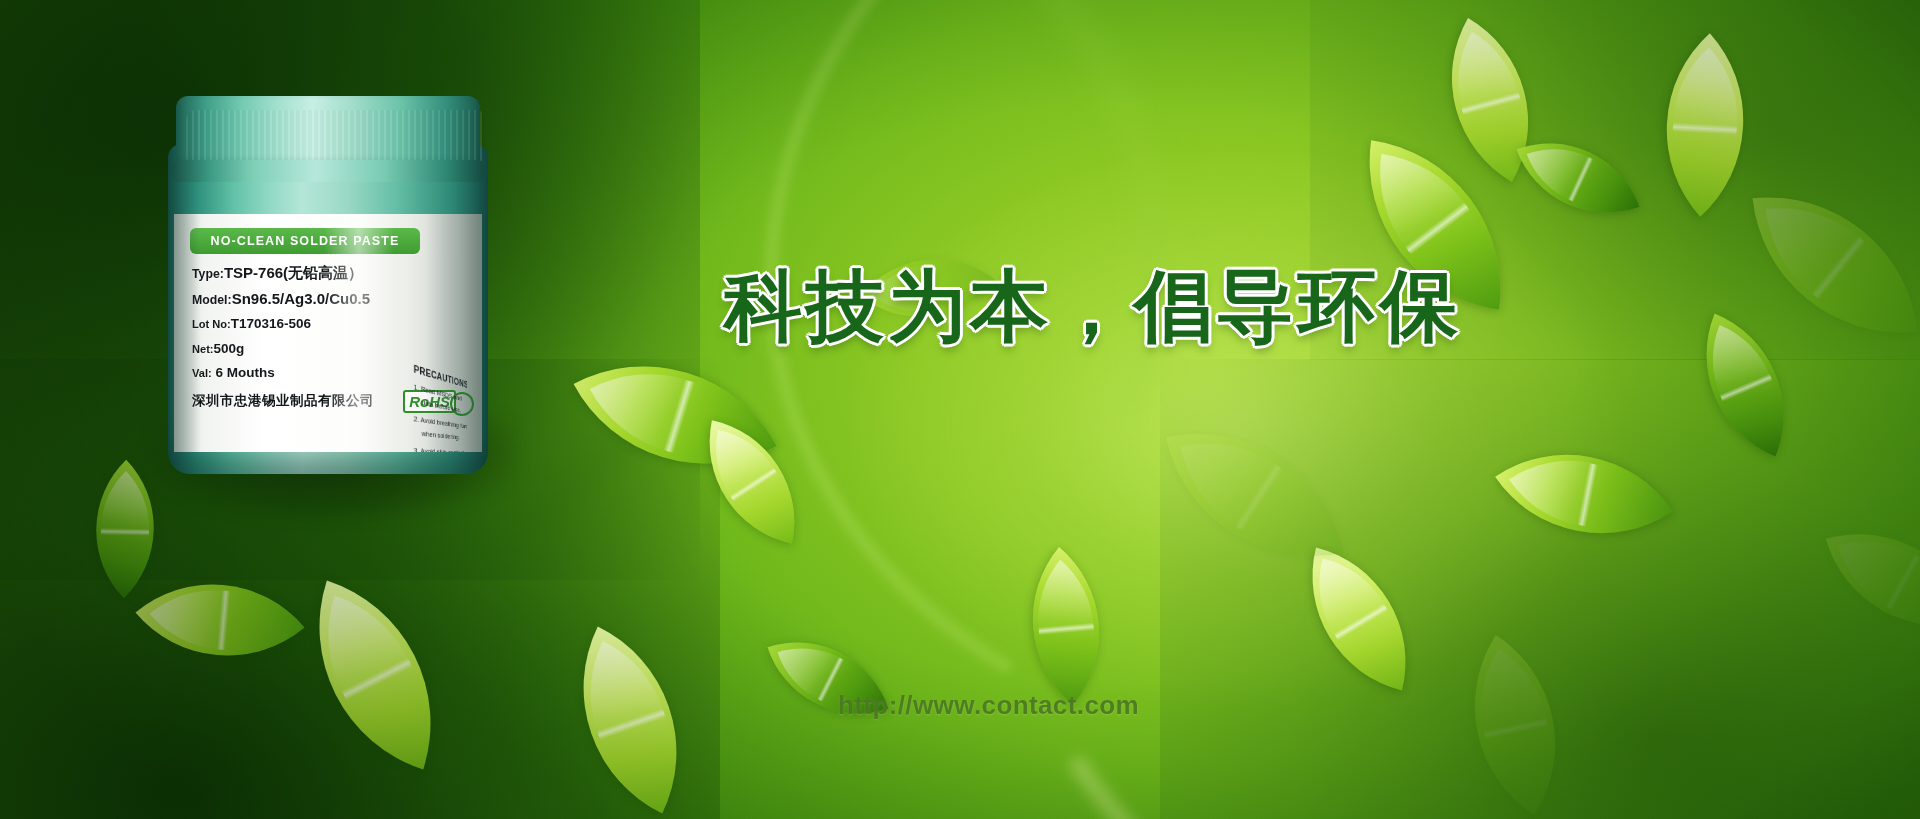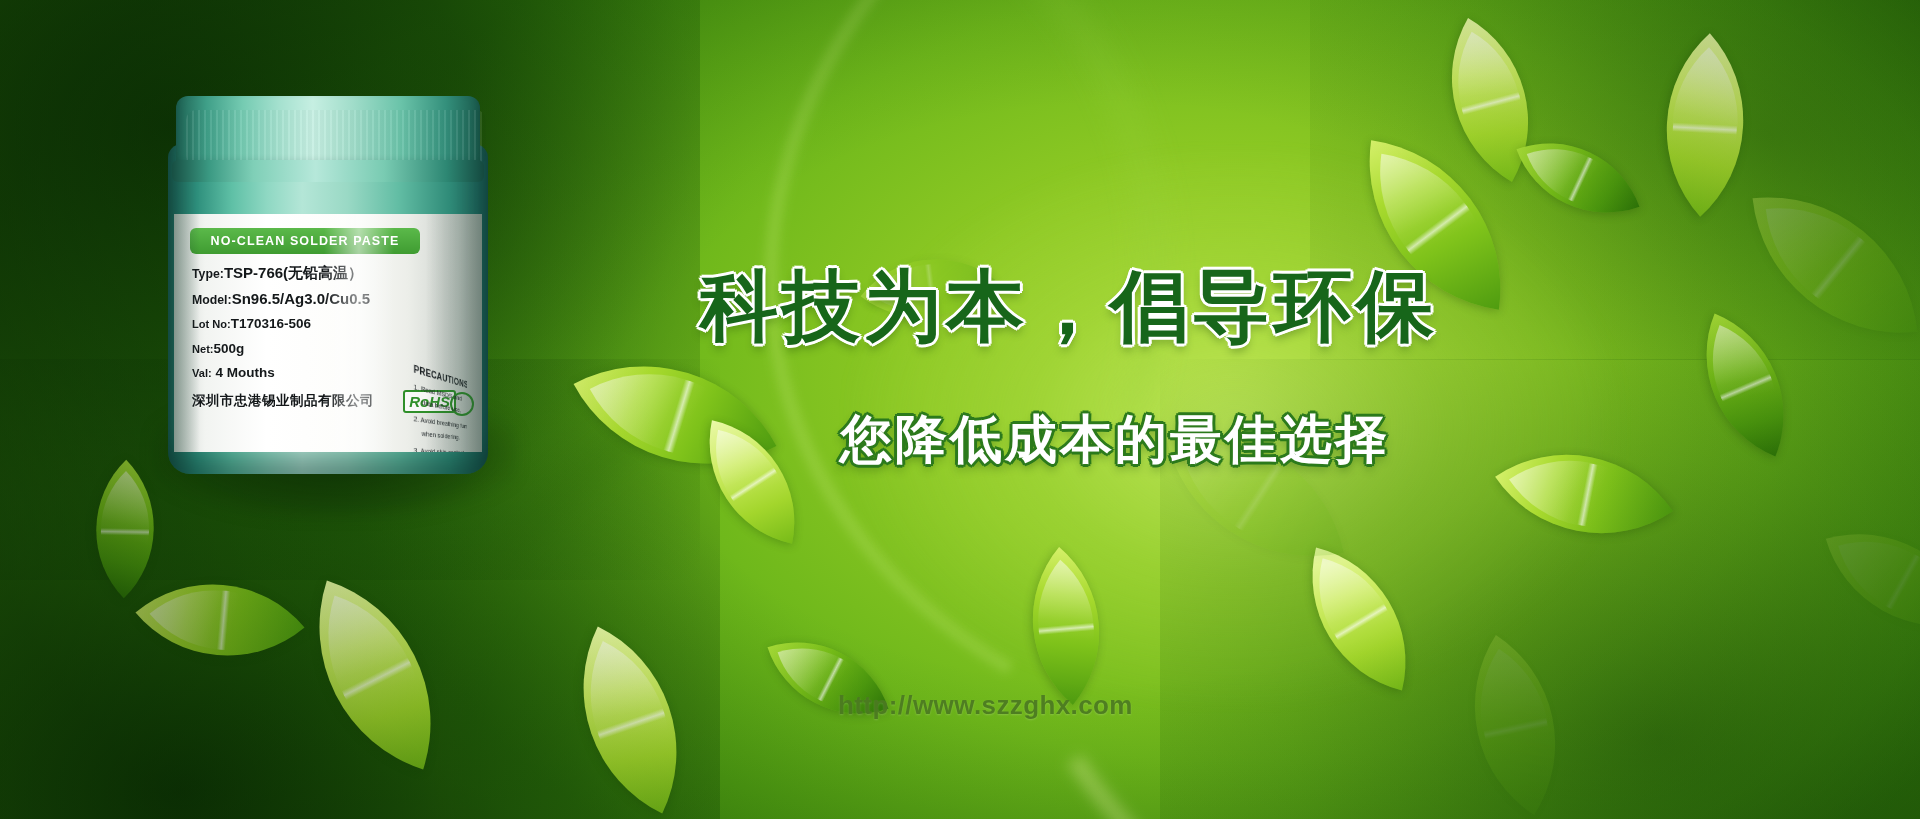--- a/index.html
+++ b/index.html
@@ -184,21 +184,21 @@
     position:absolute;left:2px;
     font-size:8px;color:#23282b;white-space:nowrap;
   }
   .prec-sub{
     position:absolute;left:12px;
     font-size:8px;color:#23282b;white-space:nowrap;
   }
 
   
   #headline{
-    position:absolute;left:700px;top:255px;
+    position:absolute;left:724px;top:255px;
     font-size:78px;font-weight:bold;letter-spacing:4px;
     color:#17661a;
     white-space:nowrap;
     text-shadow:
       -2px -2px 0 #fff, 2px -2px 0 #fff, -2px 2px 0 #fff, 2px 2px 0 #fff,
       -3px 0 0 #fff, 3px 0 0 #fff, 0 -3px 0 #fff, 0 3px 0 #fff,
       0 6px 9px rgba(20,60,6,0.35);
   }
   #subline{
     position:absolute;left:840px;top:405px;
@@ -309,21 +309,21 @@
 
     <div class="jar-label">
       <div class="pill">
         <span>NO-CLEAN SOLDER PASTE</span>
       </div>
 
       <div class="spec s1"><span class="lbl">Type:</span><span>TSP-766(无铅高温）</span></div>
       <div class="spec s2"><span class="lbl">Model:</span><span>Sn96.5/Ag3.0/Cu0.5</span></div>
       <div class="spec s3"><span class="lbl">Lot No:</span><span>T170316-506</span></div>
       <div class="spec s4"><span class="lbl">Net:</span><span>500g</span></div>
-      <div class="spec s5"><span class="lbl">Val:</span><span> 4 Mouths</span></div>
+      <div class="spec s5"><span class="lbl">Val:</span><span> 6 Mouths</span></div>
       <div class="spec s6">深圳市忠港锡业制品有限公司</div>
 
       <div class="rohs">RoHS</div>
       <div class="rohs-circle"></div>
 
       <div class="precautions">
         <div class="prec-title">PRECAUTIONS</div>
 
         <div class="prec-item" style="top:24px;"><span>1.</span> <span>Read MSDS and</span></div>
         <div class="prec-sub" style="top:38px;">data before use.</div>
@@ -335,16 +335,15 @@
 
       </div>
 
       <div class="label-gloss"></div>
       <div class="label-shade-l"></div>
       <div class="label-shade-r"></div>
     </div>
   </div>
 
   <div id="headline">科技为本，倡导环保</div>
-  <div id="subline">您降低成本的最佳选择</div>
-  <div id="site-url">http://www.szzghx.com</div>
+  <div id="site-url">http://www.contact.com</div>
 
 </div>
 
 </body></html>

